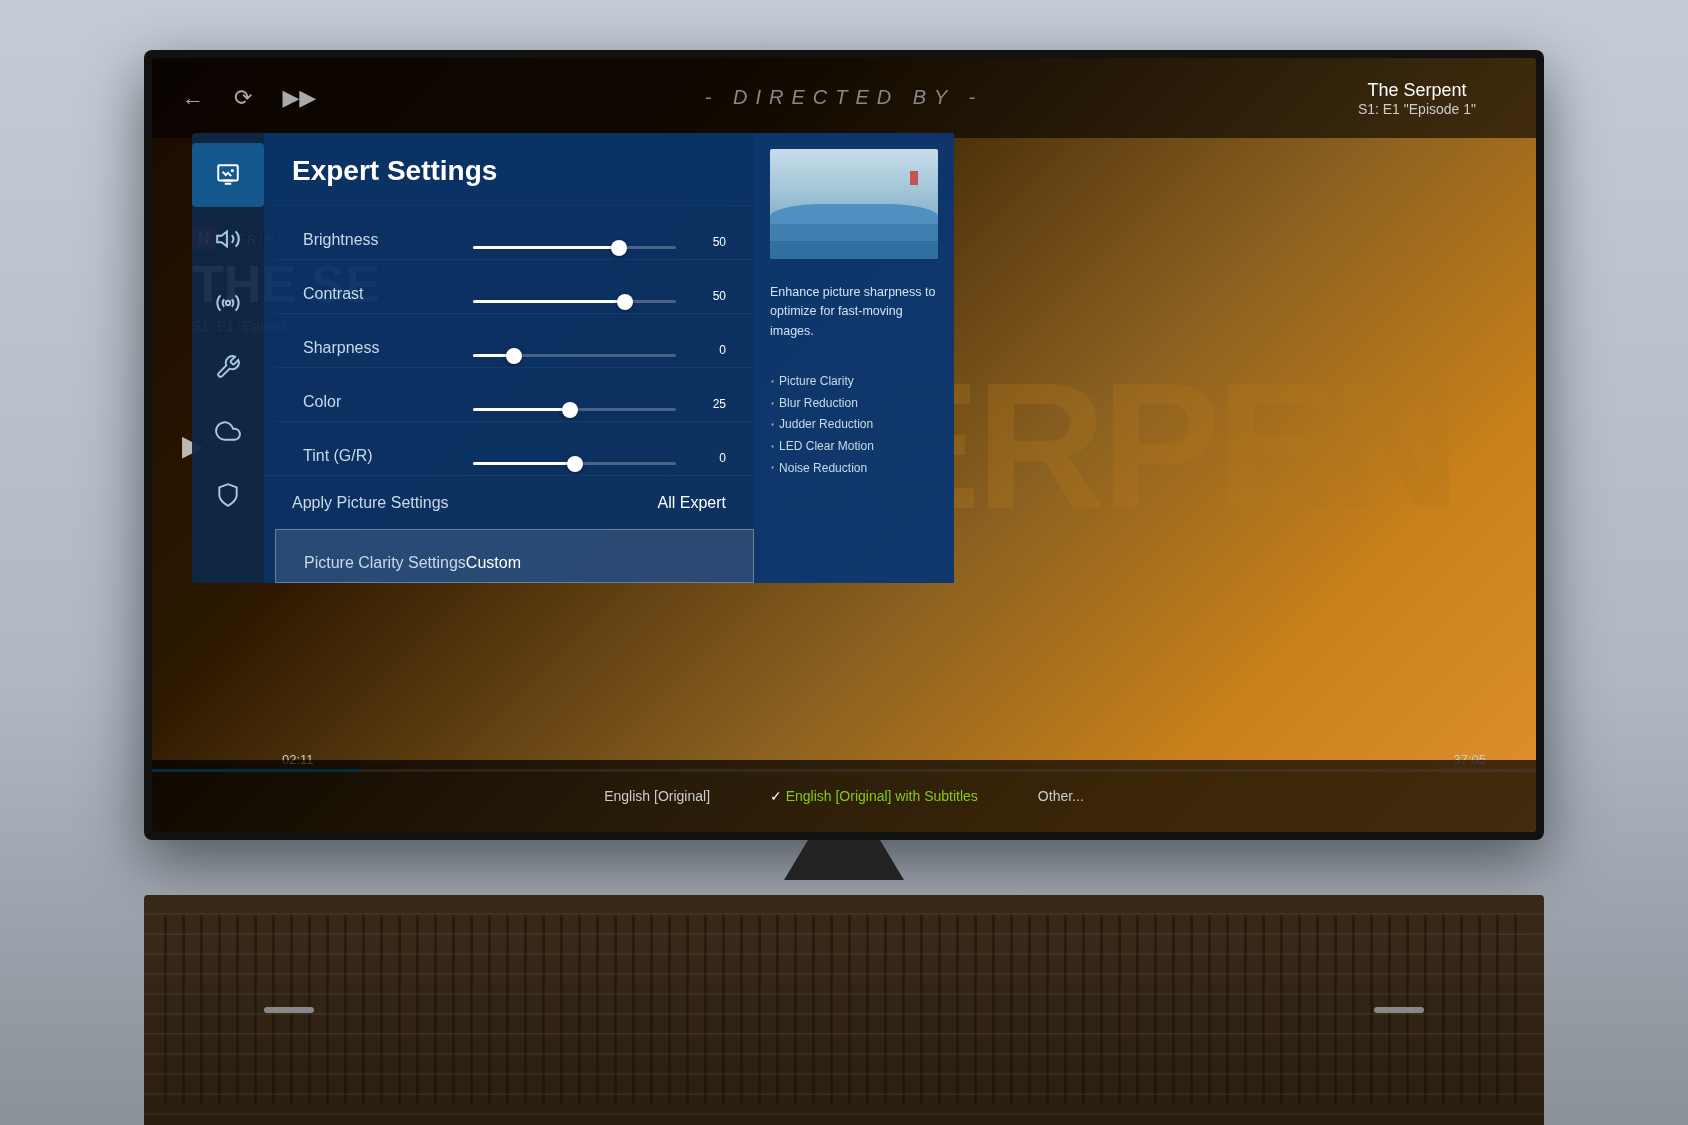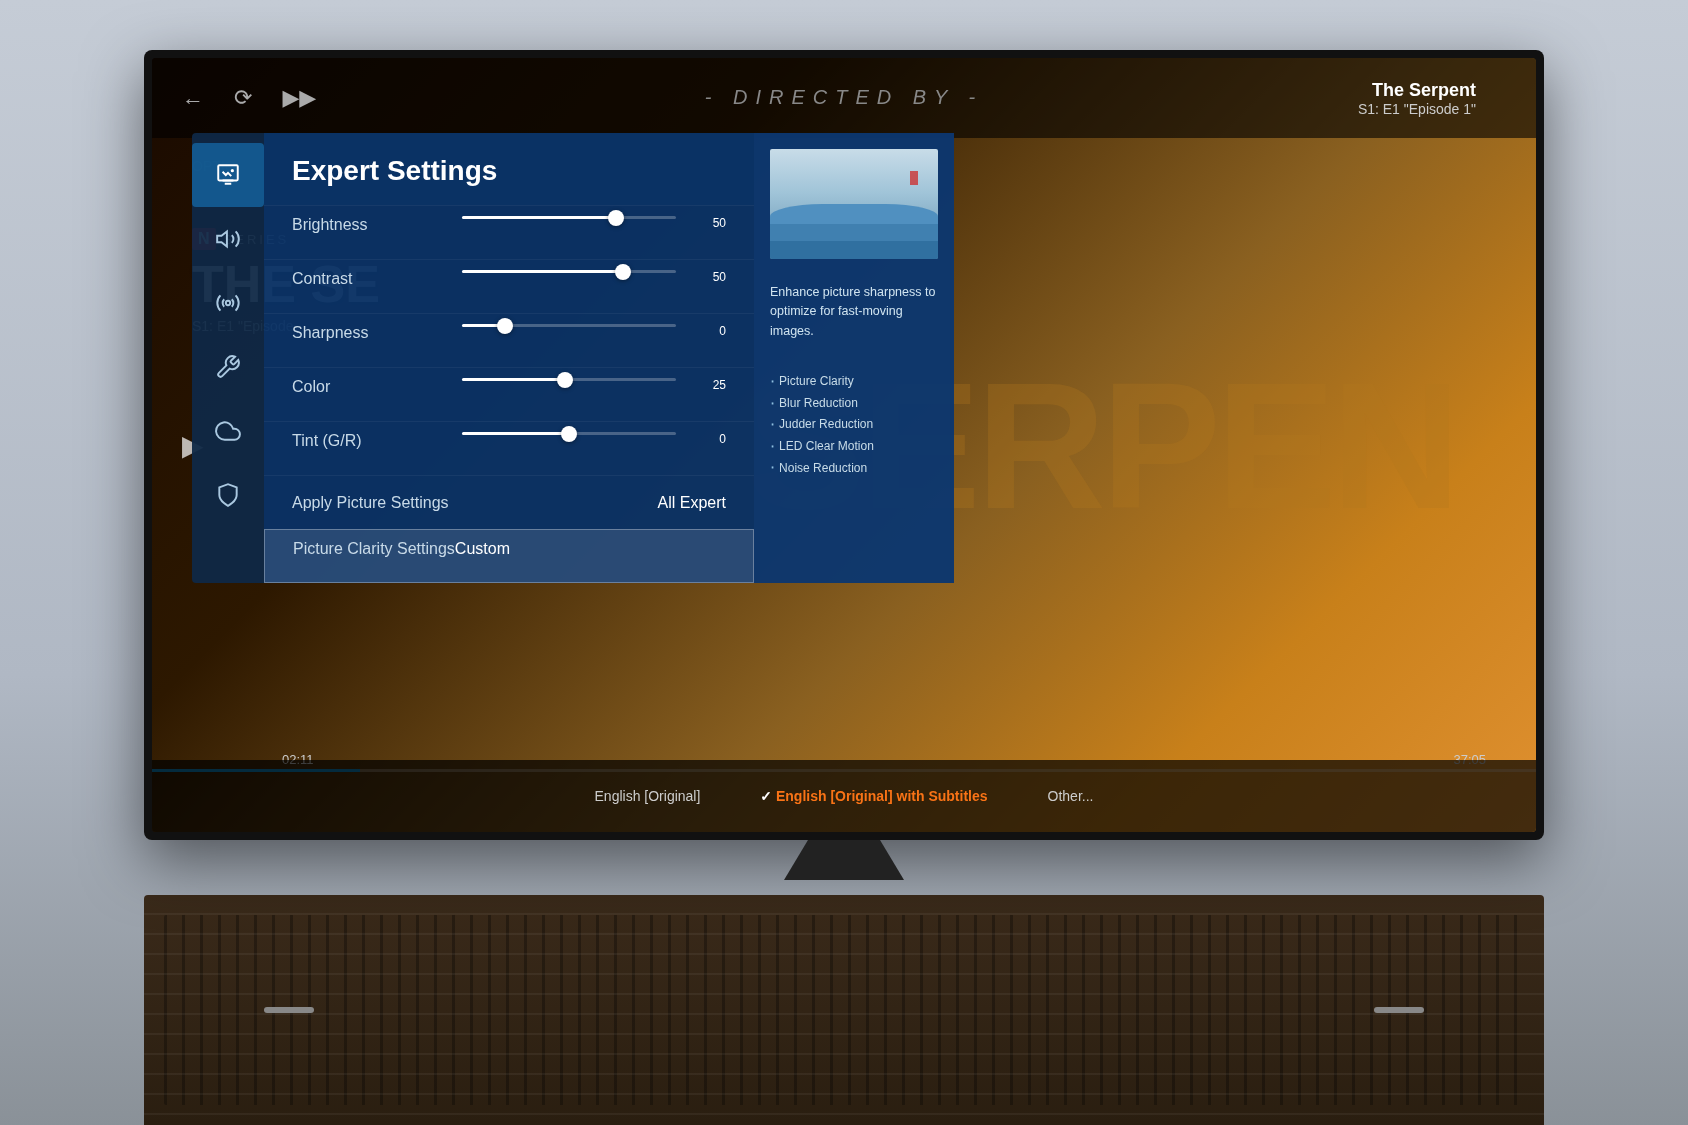--- a/index.html
+++ b/index.html
@@ -151,21 +151,22 @@
       position: absolute;
       right: 60px;
       top: 50%;
       transform: translateY(-50%);
       text-align: right;
       color: white;
     }
 
     .top-bar-title .show-name {
       font-size: 18px;
-      font-weight: bold;
+      font-weight: normal;
+      text-align: center;
     }
     .top-bar-title .episode {
       font-size: 14px;
       color: #ccc;
     }
 
     .directed-by-text {
       position: absolute;
       top: 28px;
       left: 50%;
@@ -239,22 +240,21 @@
       gap: 60px;
       z-index: 10;
     }
 
     .subtitle-option {
       color: #ccc;
       font-size: 14px;
     }
 
     .subtitle-option.active {
-      color: #f97316;
-      font-weight: bold;
+      color: #84cc16;
     }
 
     .subtitle-option.active::before {
       content: '✓ ';
       color: white;
     }
 
     
     .progress-bar {
       position: absolute;
@@ -356,24 +356,25 @@
     .expert-header {
       padding: 22px 28px 18px;
       font-size: 28px;
       font-weight: 600;
       color: white;
       background: rgba(10, 50, 100, 0.98);
     }
 
     .setting-row {
       display: flex;
-      align-items: flex-start;
+      align-items: flex-end;
       padding: 10px 28px;
       border-top: 1px solid rgba(255,255,255,0.05);
       min-height: 54px;
+      margin-left: 11px;
     }
 
     .setting-row.highlighted {
       background: rgba(255,255,255,0.12);
       border: 1px solid rgba(255,255,255,0.3);
     }
 
     .setting-label {
       color: #c8dae8;
       font-size: 16px;

